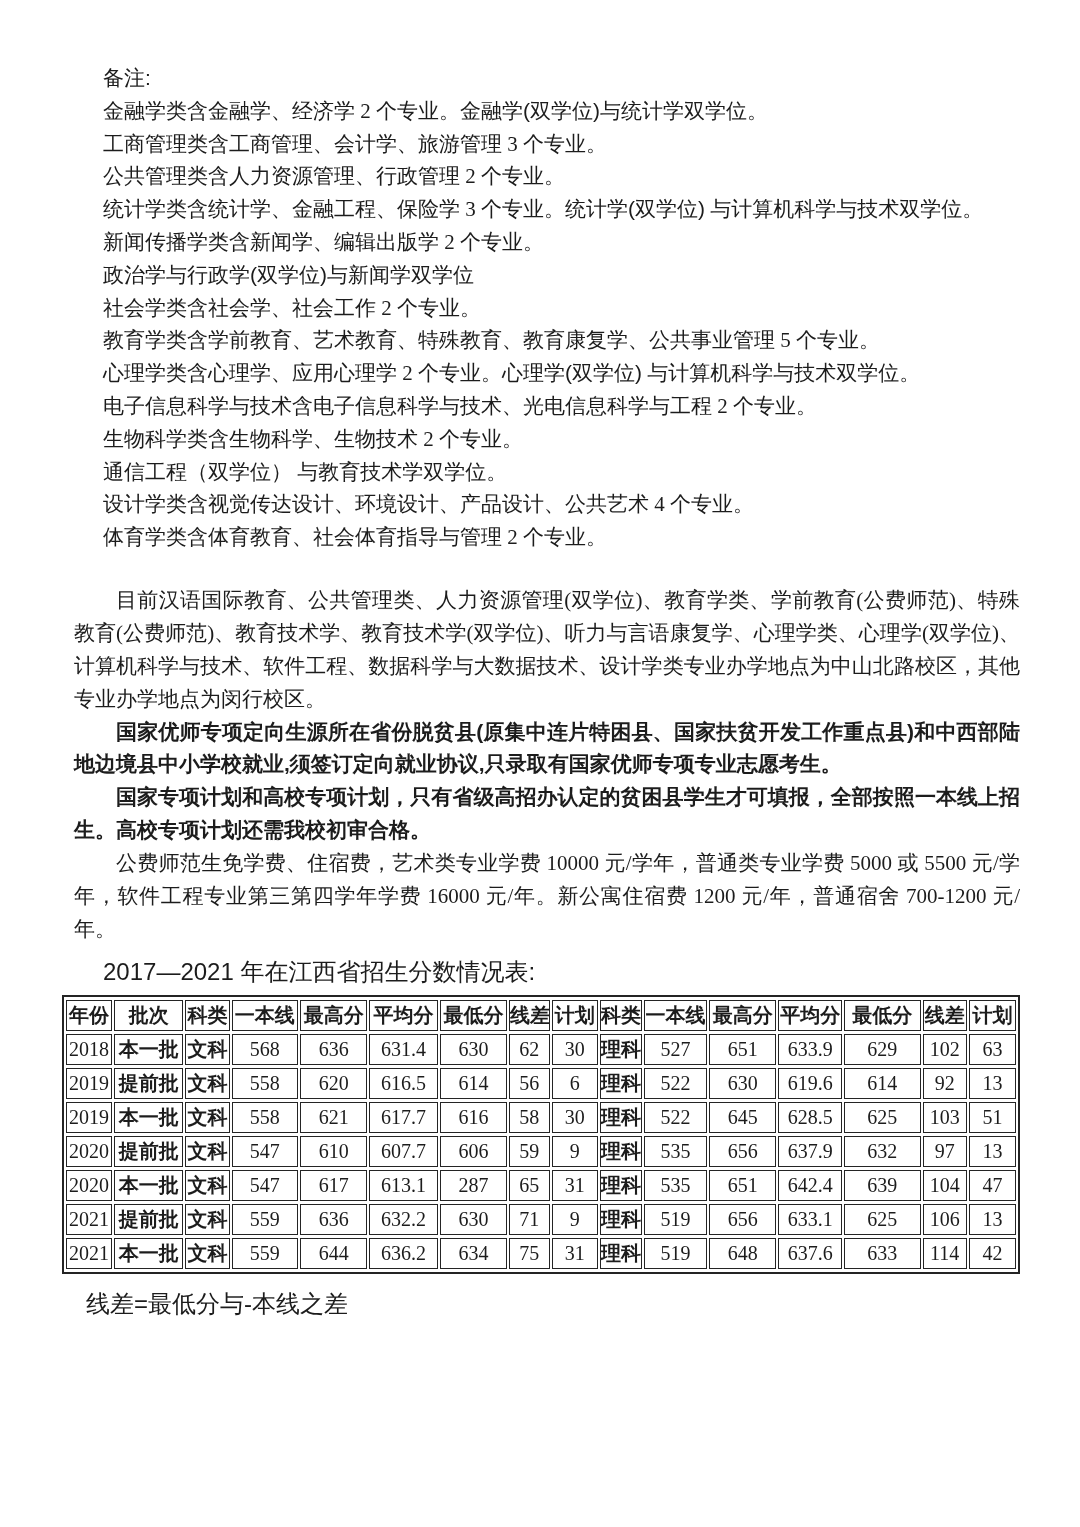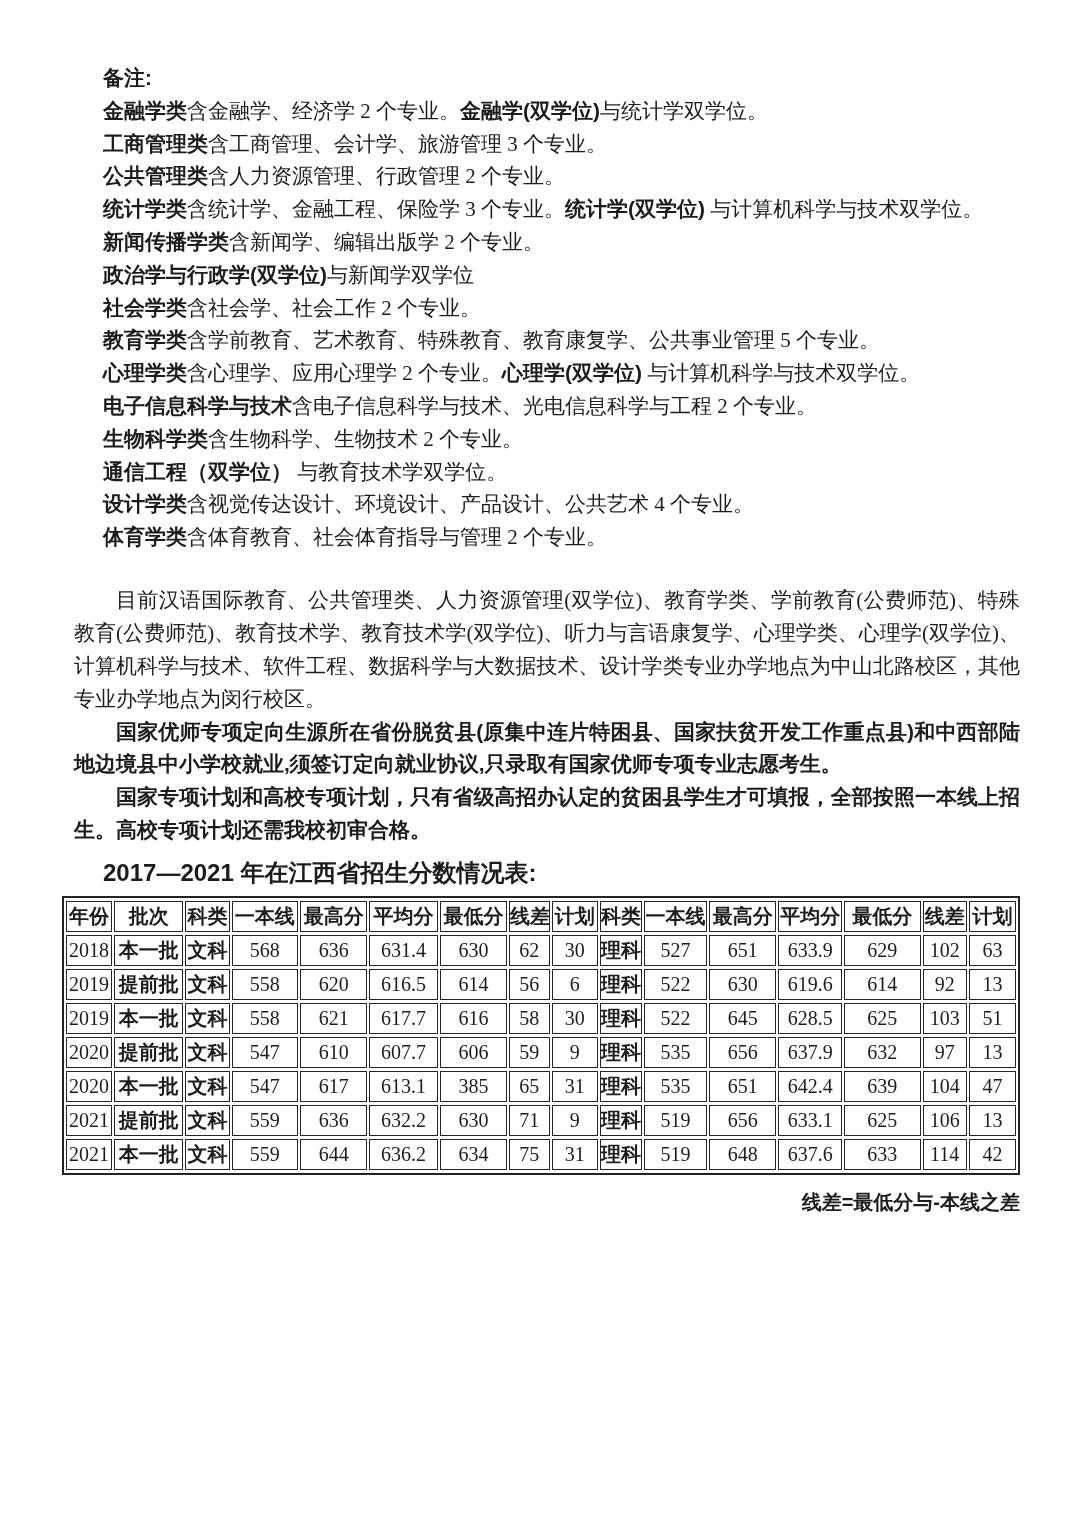--- a/index.html
+++ b/index.html
@@ -6,41 +6,41 @@
   body {
     width:1080px; height:1527px; background:#ffffff; color:#1c1c1c;
     font-family:"Liberation Serif","DejaVu Serif",serif;
     overflow:hidden;
   }
   .page { padding:62px 60px 0 62px; box-sizing:border-box; }
 
   
   .notes { margin-left:41px; font-size:21px; line-height:32.8px; }
   .notes-title { font-size:21px; }
-  .hei { font-family:"Liberation Sans","DejaVu Sans",sans-serif; font-weight:bold; }
+  .hei { font-family:"Liberation Sans","DejaVu Sans",sans-serif; font-weight:normal; }
 
   
   .paras { margin-top:30px; font-size:21px; line-height:32.9px; text-align:justify;margin-left:12px; }
   .paras p { margin:0; text-indent:2em; }
   .paras p.hei { font-family:"Liberation Sans","DejaVu Sans",sans-serif; font-weight:bold; }
 
   
   .tbl-title { margin:10px 0 7px 41px; font-size:24px; }
   table.scores {
     width:100%; table-layout:fixed;
     border-collapse:separate; border-spacing:2px 3px;
     border:2px solid #242424; background:#ffffff;
   }
   table.scores th, table.scores td {
     border:1.5px solid #242424; text-align:center; vertical-align:middle;
     padding:1px 0; height:23px; font-size:20px; overflow:hidden; white-space:nowrap;
   }
   table.scores th { font-family:Liberation Mono, monospace; font-weight:bold; }
   table.scores td.cn { font-family:"Liberation Sans","DejaVu Sans",sans-serif; font-weight:bold; }
-  .footnote { margin:14px 0 0 24px; font-size:20px;text-align:right; }
+  .footnote { margin:14px 0 0 24px; font-size:24px; }
 </style>
 </head>
 <body>
 
 <div class="page">
 
   <div class="notes">
     <div class="notes-title hei">备注:</div>
     <div id="notes-list">
         <div><span class="hei">金融学类</span><span>含金融学、经济学 2 个专业。</span><span class="hei">金融学(双学位)</span><span>与统计学双学位。</span></div>
@@ -57,20 +57,21 @@
         <div><span class="hei">通信工程（双学位）</span><span> 与教育技术学双学位。</span></div>
         <div><span class="hei">设计学类</span><span>含视觉传达设计、环境设计、产品设计、公共艺术 4 个专业。</span></div>
         <div><span class="hei">体育学类</span><span>含体育教育、社会体育指导与管理 2 个专业。</span></div>
       </div>
   </div>
 
   <div id="paragraphs" class="paras">
       <p>目前汉语国际教育、公共管理类、人力资源管理(双学位)、教育学类、学前教育(公费师范)、特殊教育(公费师范)、教育技术学、教育技术学(双学位)、听力与言语康复学、心理学类、心理学(双学位)、计算机科学与技术、软件工程、数据科学与大数据技术、设计学类专业办学地点为中山北路校区，其他专业办学地点为闵行校区。</p>
       <p class="hei">国家优师专项定向生源所在省份脱贫县(原集中连片特困县、国家扶贫开发工作重点县)和中西部陆地边境县中小学校就业,须签订定向就业协议,只录取有国家优师专项专业志愿考生。</p>
       <p class="hei">国家专项计划和高校专项计划，只有省级高招办认定的贫困县学生才可填报，全部按照一本线上招生。高校专项计划还需我校初审合格。</p>
+      <p>公费师范生免学费、住宿费，艺术类专业学费 10000 元/学年，普通类专业学费 5000 或 5500 元/学年，软件工程专业第三第四学年学费 16000 元/年。新公寓住宿费 1200 元/年，普通宿舍 700-1200 元/年。</p>
     </div>
 
   <div class="tbl-title hei">2017—2021 年在江西省招生分数情况表:</div>
 
   <table class="scores">
     <colgroup id="cols">
         <col style="width: 5%;">
         <col style="width: 7.5%;">
         <col style="width: 4.8%;">
         <col style="width: 7.2%;">
@@ -180,21 +181,21 @@
           <td>97</td>
           <td>13</td>
         </tr>
         <tr>
           <td>2020</td>
           <td class="cn">本一批</td>
           <td class="cn">文科</td>
           <td>547</td>
           <td>617</td>
           <td>613.1</td>
-          <td>385</td>
+          <td>287</td>
           <td>65</td>
           <td>31</td>
           <td class="cn">理科</td>
           <td>535</td>
           <td>651</td>
           <td>642.4</td>
           <td>639</td>
           <td>104</td>
           <td>47</td>
         </tr>

